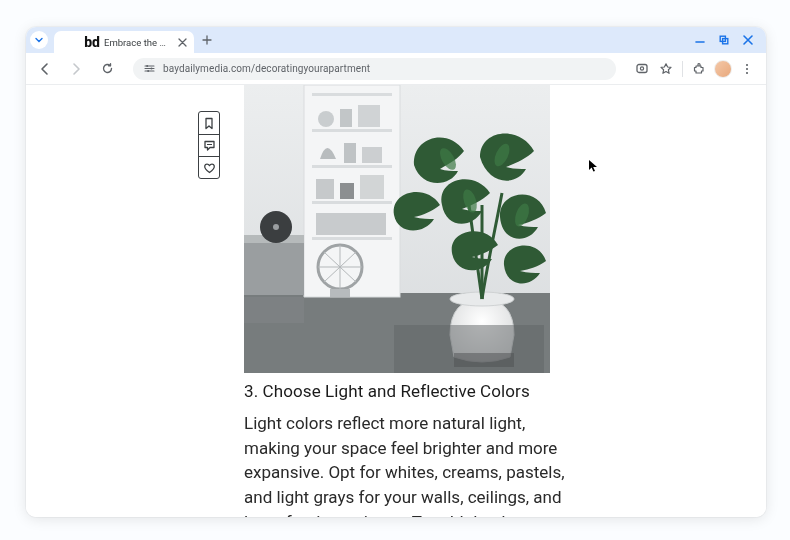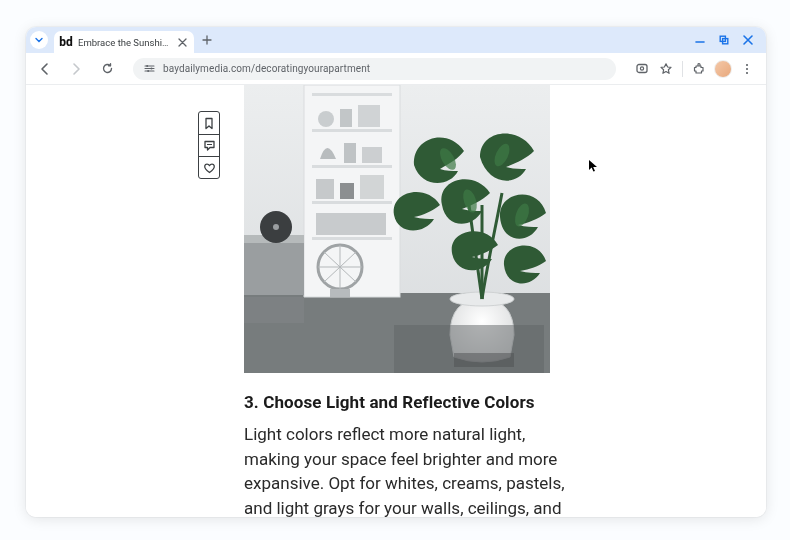--- a/index.html
+++ b/index.html
@@ -46,23 +46,24 @@
     display: flex;
     align-items: center;
     padding: 0 6px;
     margin-top: 4px;
     gap: 6px;
     min-width: 120px;
     max-width: 140px;
   }
   .favicon {
     width: 12px; height: 12px;
-    font-size: 12px; font-weight: 800;
+    font-size: 14px; font-weight: 800;
     display:flex; align-items:center; justify-content:center;
     color:#111;
+    margin-left:26px;
   }
   .tab-title {
     font-size: 9.5px;
     color: #3c4043;
     flex:1;
     white-space: nowrap; overflow:hidden; text-overflow: ellipsis;
   }
   .tab-close {
     width: 12px; height:12px;
     display:flex; align-items:center; justify-content:center;
@@ -158,23 +159,23 @@
   .hero {
     width: 306px;
     height: 288px;
     background:#dfe2e4;
     position:relative;
     overflow:hidden;
   }
   .hero svg { position:absolute; inset:0; }
 
   .heading {
-    margin-top: 19px;
+    margin-top: 8px;
     font-size: 17px;
-    font-weight: 700;
+    font-weight: 400;
     color:#1b1b1b;
     letter-spacing:.1px;
   }
   .body {
     margin-top: 10px;
     font-size: 17px;
     line-height: 1.45;
     color:#2a2a2a;
   }
 

